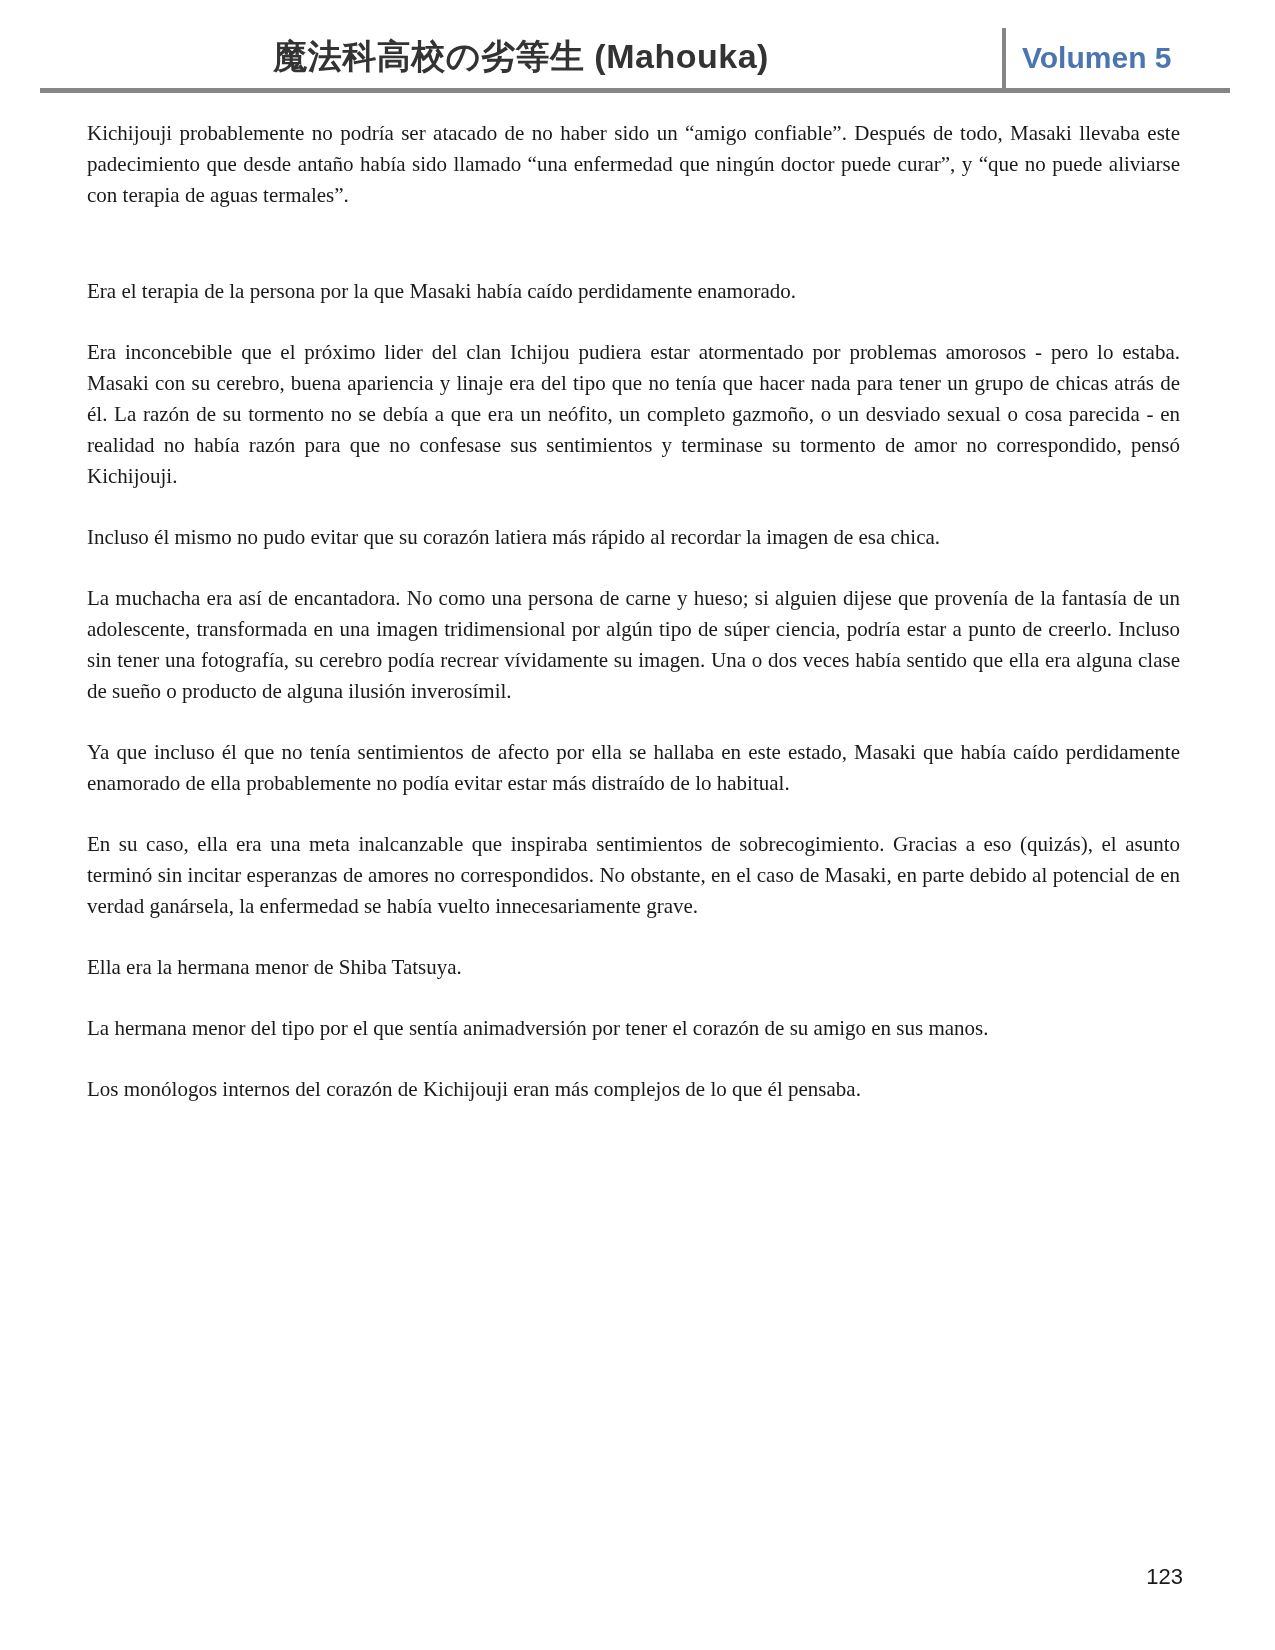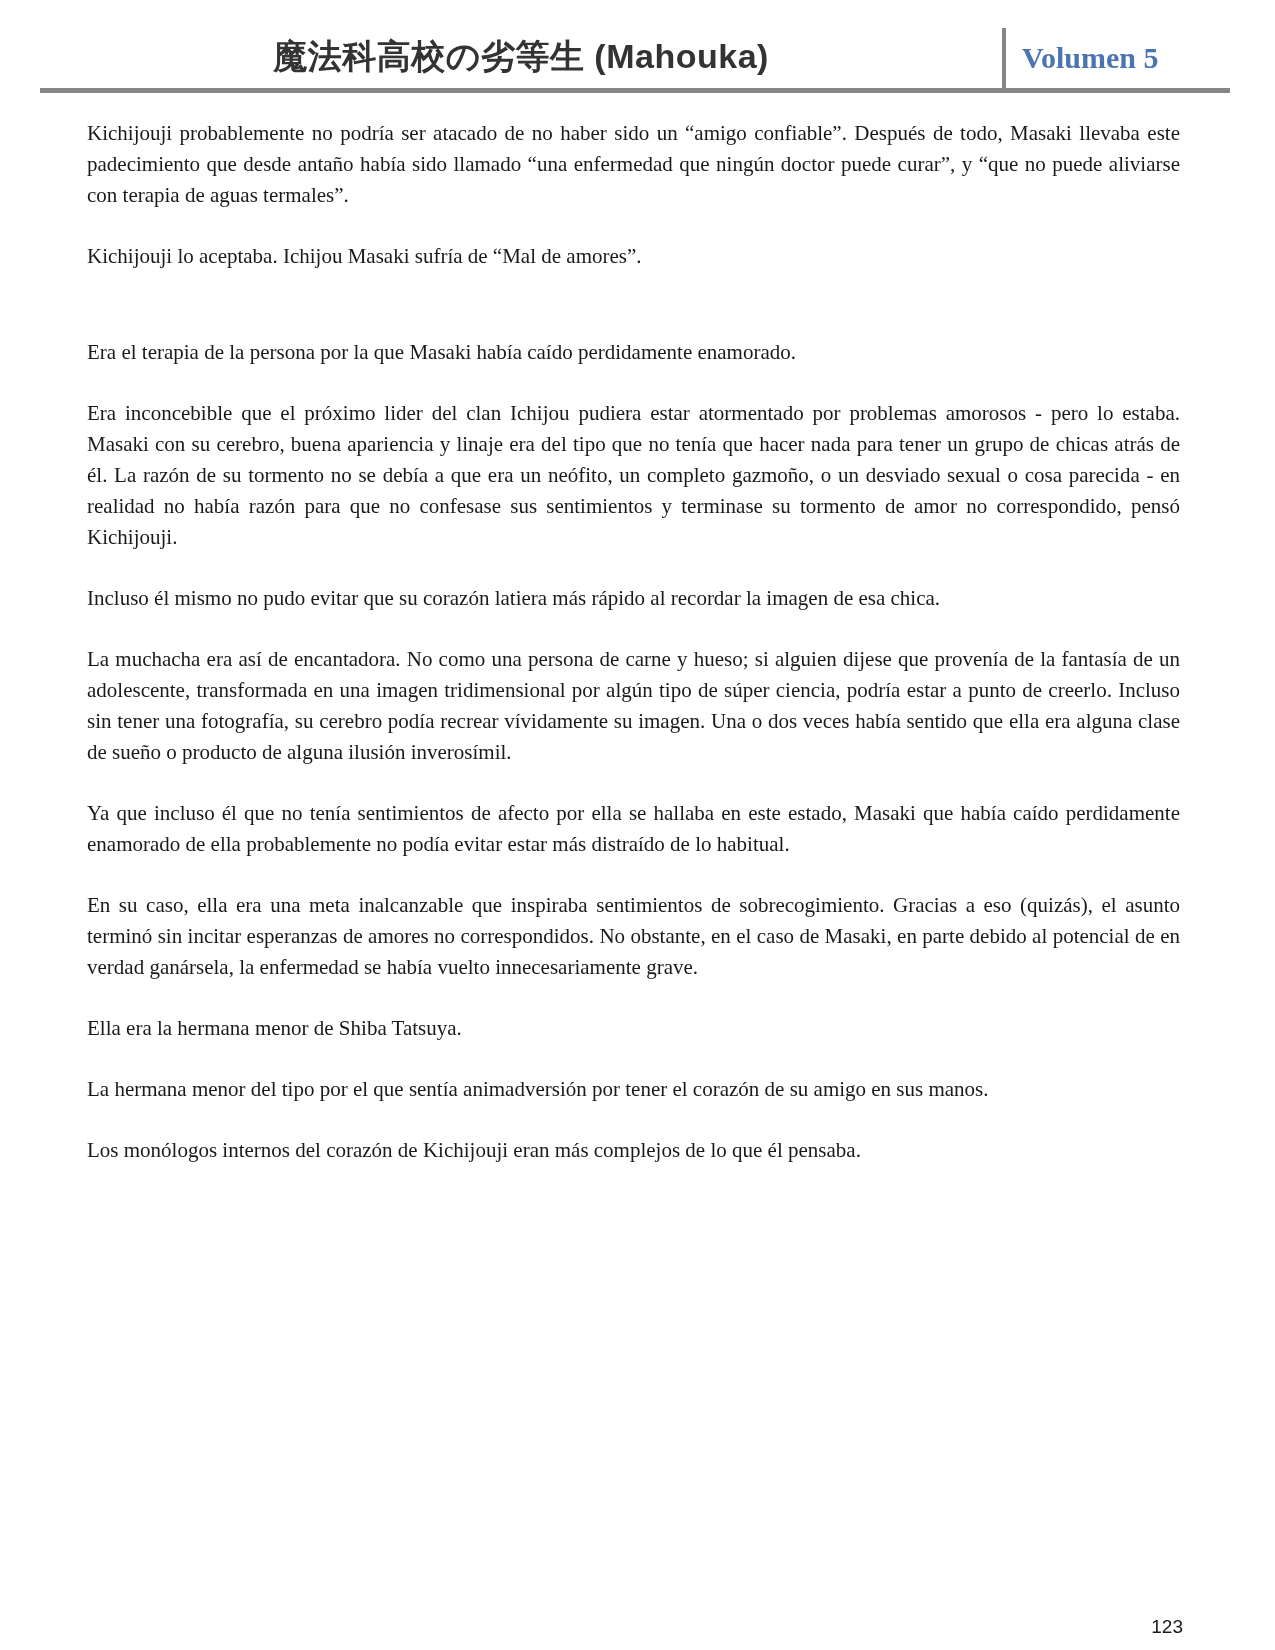--- a/index.html
+++ b/index.html
@@ -45,21 +45,21 @@
   .header-volume-cell {
     width: 228px;
     margin-top: 28px;
     border-left: 4px solid #868686;
     display: flex;
     align-items: center;
     padding-left: 16px;
     box-sizing: border-box;
   }
   .volume-label {
-    font-family: Liberation Serif, serif;
+    font-family: Liberation Sans, sans-serif;
     font-size: 30px;
     font-weight: bold;
     color: #4a75b0;
     white-space: nowrap;
   }
 
   
   .content {
     position: absolute;
     top: 118px;
@@ -75,44 +75,43 @@
     font-family: Liberation Serif, serif;
   }
   .para:empty {
     min-height: 31px;
     margin-bottom: 4px;
   }
 
   
   .page-footer {
     position: absolute;
-    top: 1613px;
+    top: 1563px;
     right: 92px;
-    font-size: 19px;
+    font-size: 22px;
     line-height: 28px;
     color: #1a1a1a;
   }
 </style>
 </head>
 <body>
 
 <div class="page">
 
   <div class="page-header">
     <div class="header-title-cell">
       <span class="doc-title">魔法科高校の劣等生 (Mahouka)</span>
     </div>
     <div class="header-volume-cell">
       <span class="volume-label">Volumen 5</span>
     </div>
   </div>
 
   <div class="content" id="content">
       <p class="para">Kichijouji probablemente no podría ser atacado de no haber sido un “amigo confiable”. Después de todo, Masaki llevaba este padecimiento que desde antaño había sido llamado “una enfermedad que ningún doctor puede curar”, y “que no puede aliviarse con terapia de aguas termales”.</p>
-      <p class="para">Kichijouji lo aceptaba. Ichijou Masaki sufría de “Mal de amores”.</p>
       <p class="para"></p>
       <p class="para">Era el terapia de la persona por la que Masaki había caído perdidamente enamorado.</p>
       <p class="para">Era inconcebible que el próximo lider del clan Ichijou pudiera estar atormentado por problemas amorosos - pero lo estaba. Masaki con su cerebro, buena apariencia y linaje era del tipo que no tenía que hacer nada para tener un grupo de chicas atrás de él. La razón de su tormento no se debía a que era un neófito, un completo gazmoño, o un desviado sexual o cosa parecida - en realidad no había razón para que no confesase sus sentimientos y terminase su tormento de amor no correspondido, pensó Kichijouji.</p>
       <p class="para">Incluso él mismo no pudo evitar que su corazón latiera más rápido al recordar la imagen de esa chica.</p>
       <p class="para">La muchacha era así de encantadora. No como una persona de carne y hueso; si alguien dijese que provenía de la fantasía de un adolescente, transformada en una imagen tridimensional por algún tipo de súper ciencia, podría estar a punto de creerlo. Incluso sin tener una fotografía, su cerebro podía recrear vívidamente su imagen. Una o dos veces había sentido que ella era alguna clase de sueño o producto de alguna ilusión inverosímil.</p>
       <p class="para">Ya que incluso él que no tenía sentimientos de afecto por ella se hallaba en este estado, Masaki que había caído perdidamente enamorado de ella probablemente no podía evitar estar más distraído de lo habitual.</p>
       <p class="para">En su caso, ella era una meta inalcanzable que inspiraba sentimientos de sobrecogimiento. Gracias a eso (quizás), el asunto terminó sin incitar esperanzas de amores no correspondidos. No obstante, en el caso de Masaki, en parte debido al potencial de en verdad ganársela, la enfermedad se había vuelto innecesariamente grave.</p>
       <p class="para">Ella era la hermana menor de Shiba Tatsuya.</p>
       <p class="para">La hermana menor del tipo por el que sentía animadversión por tener el corazón de su amigo en sus manos.</p>
       <p class="para">Los monólogos internos del corazón de Kichijouji eran más complejos de lo que él pensaba.</p>

